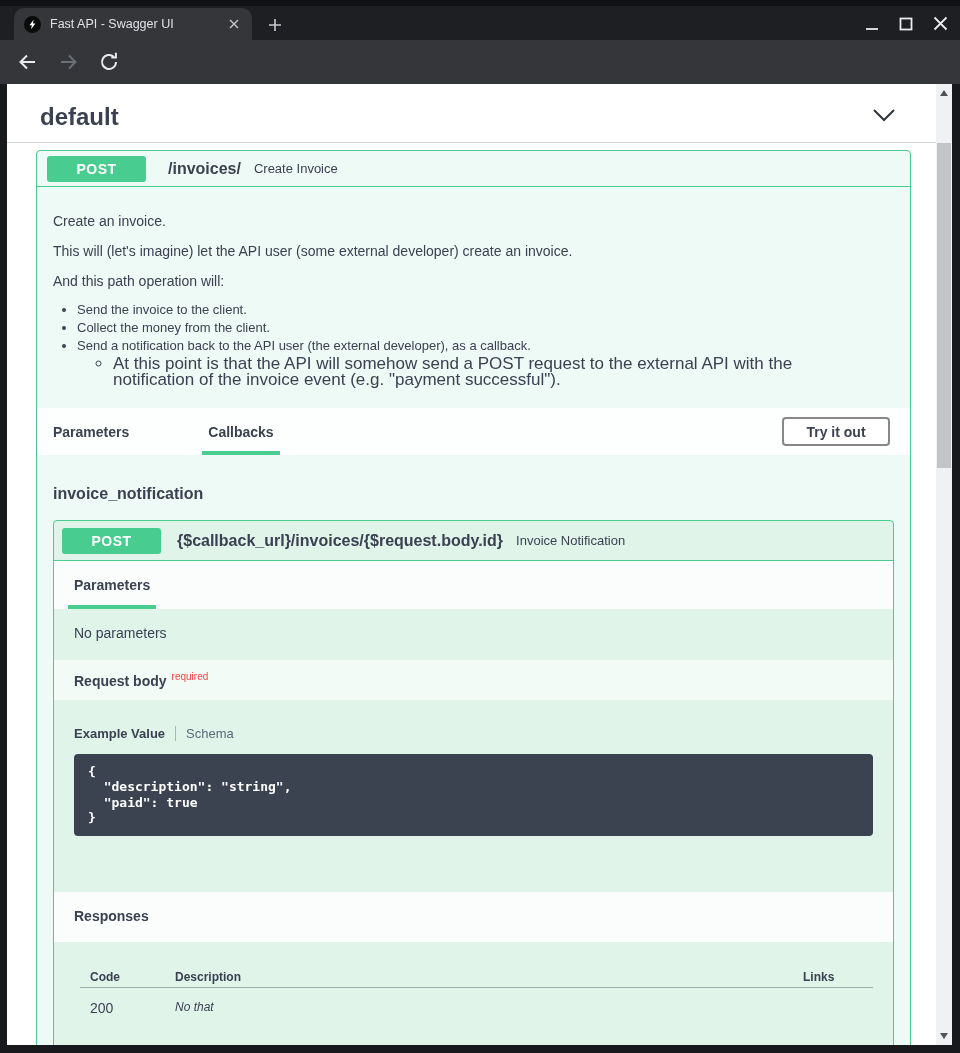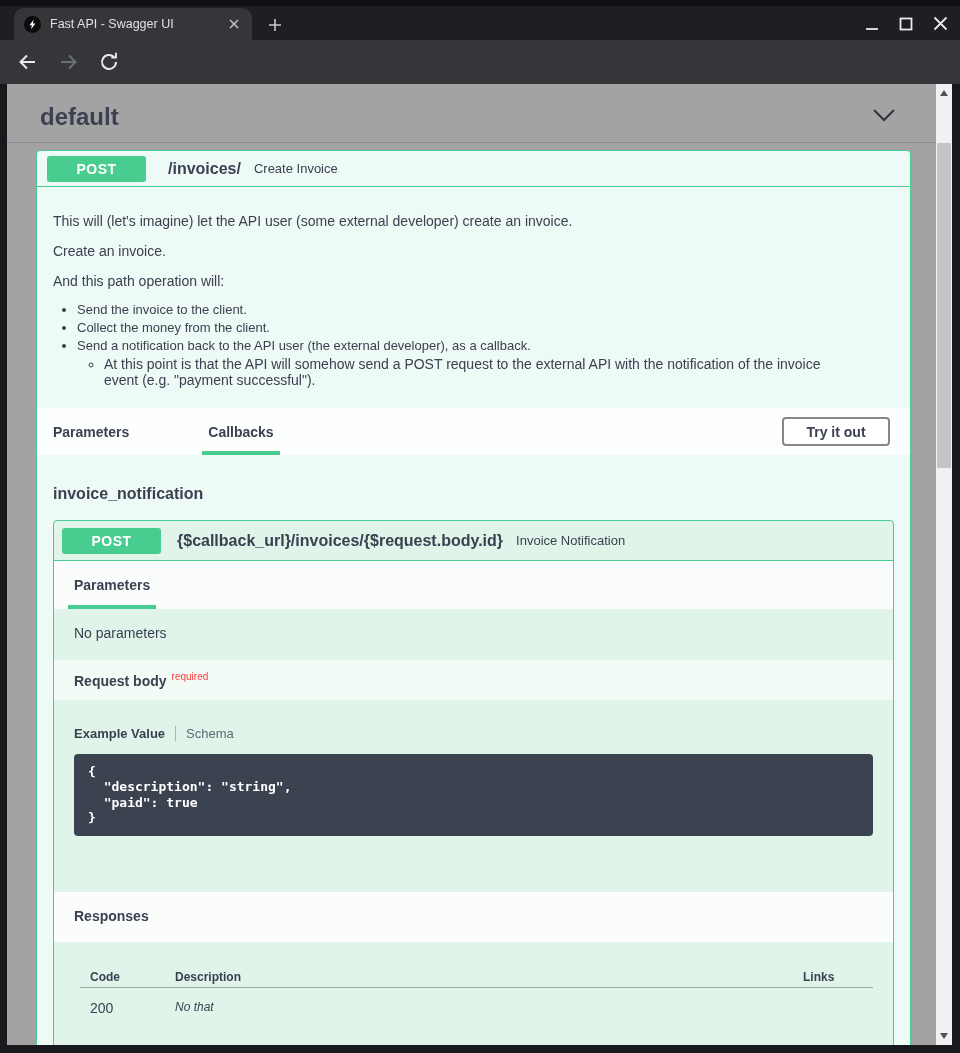--- a/index.html
+++ b/index.html
@@ -35,36 +35,36 @@
 
   
   .scrollbar { position:absolute; left:936px; top:84px; width:16px; height:961px; background:#f0f1f2; }
   .sb-arrow { position:absolute; left:0; width:16px; height:16px; display:flex; align-items:center; justify-content:center; }
   .sb-up { top:1px; } .sb-down { bottom:1px; }
   .tri-up { width:0; height:0; border-left:4.5px solid transparent; border-right:4.5px solid transparent; border-bottom:6px solid #505357; }
   .tri-down { width:0; height:0; border-left:4.5px solid transparent; border-right:4.5px solid transparent; border-top:6px solid #505357; }
   .sb-thumb { position:absolute; left:1px; top:59px; width:14px; height:325px; background:#c2c4c8; }
 
   
-  .page { position:absolute; left:7px; top:84px; width:929px; height:961px; background:#a3a3a3; overflow:hidden; color:#3b4151; }
+  .page { position:absolute; left:7px; top:84px; width:929px; height:961px; background:#ffffff; overflow:hidden; color:#3b4151; }
   .section-head { margin:18px 40px 0 33px; display:flex; align-items:center; justify-content:space-between; height:30px; }
   .section-head h1 { font-size:24px; font-weight:bold; color:#3b4151; }
   .rule { margin:10px 0 0 0; border-bottom:1px solid rgba(59,65,81,.22); }
 
   .opblock { margin:7px 25px 0 29px; border:1px solid #49cc90; border-radius:4px; background:#eefaf5; min-height:900px; }
   .opblock-header { height:36px; display:flex; align-items:center; border-bottom:1px solid #49cc90; }
   .badge { width:99px; height:26px; margin-left:10px; background:#49cc90; border-radius:3px; color:#fff; font-size:14px; font-weight:bold; letter-spacing:.5px; display:flex; align-items:center; justify-content:center; flex:0 0 auto; }
   .path { font-family:Liberation Sans, sans-serif; font-weight:bold; font-size:16px; color:#3b4151; margin-left:22px; white-space:nowrap; }
   .summary { font-size:13px; color:#3b4151; margin-left:13px; white-space:nowrap; }
 
   .description { height:221px; padding:24px 50px 0 16px; overflow:hidden; font-size:14px; }
   .description p { margin-bottom:10px; line-height:20px; }
   .description ul { margin:12px 0 0 24px; font-size:13px; line-height:14px; }
   .description ul li { margin-bottom:4px; }
-  .description ul ul { list-style-type:circle; margin:3px 0 0 27px; font-size:14px; line-height:16px; }
+  .description ul ul { list-style-type:circle; margin:3px 0 0 36px; font-size:17px; line-height:16px; }
   .description ul ul li { margin-bottom:0; max-width:730px; }
 
   .tab-row { height:47px; background:rgba(255,255,255,.85); display:flex; align-items:center; padding:0 20px 0 16px; position:relative; }
   .op-tab { font-size:14px; font-weight:bold; color:#3b4151; position:relative; }
   .op-tab.first { margin-right:79px; }
   .op-tab.active::after { content:""; position:absolute; left:-6px; right:-6px; bottom:-15px; height:4px; background:#49cc90; }
   .try-btn { margin-left:auto; width:108px; height:29px; background:#fff; border:2px solid #878787; border-radius:4px; font-size:14px; font-weight:600; color:#3b4151; display:flex; align-items:center; justify-content:center; }
 
   .callbacks { padding:16px 16px 0 16px; }
   .cb-title { font-size:16px; font-weight:bold; color:#3b4151; margin:14px 0 16px 0; height:19px; }
@@ -208,22 +208,22 @@
     <div class="rule"></div>
 
     <div class="opblock">
       <div class="opblock-header">
         <span class="badge">POST</span>
         <span class="path">/invoices/</span>
         <span class="summary">Create Invoice</span>
       </div>
 
       <div class="description">
+        <p>Create an invoice.</p>
         <p>This will (let's imagine) let the API user (some external developer) create an invoice.</p>
-        <p>Create an invoice.</p>
         <p>And this path operation will:</p>
         <ul>
           <li>Send the invoice to the client.</li>
           <li>Collect the money from the client.</li>
           <li><span>Send a notification back to the API user (the external developer), as a callback.</span>
             <ul>
               <li>At this point is that the API will somehow send a POST request to the external API with the notification of the invoice event (e.g. "payment successful").</li>
             </ul>
           </li>
         </ul>

